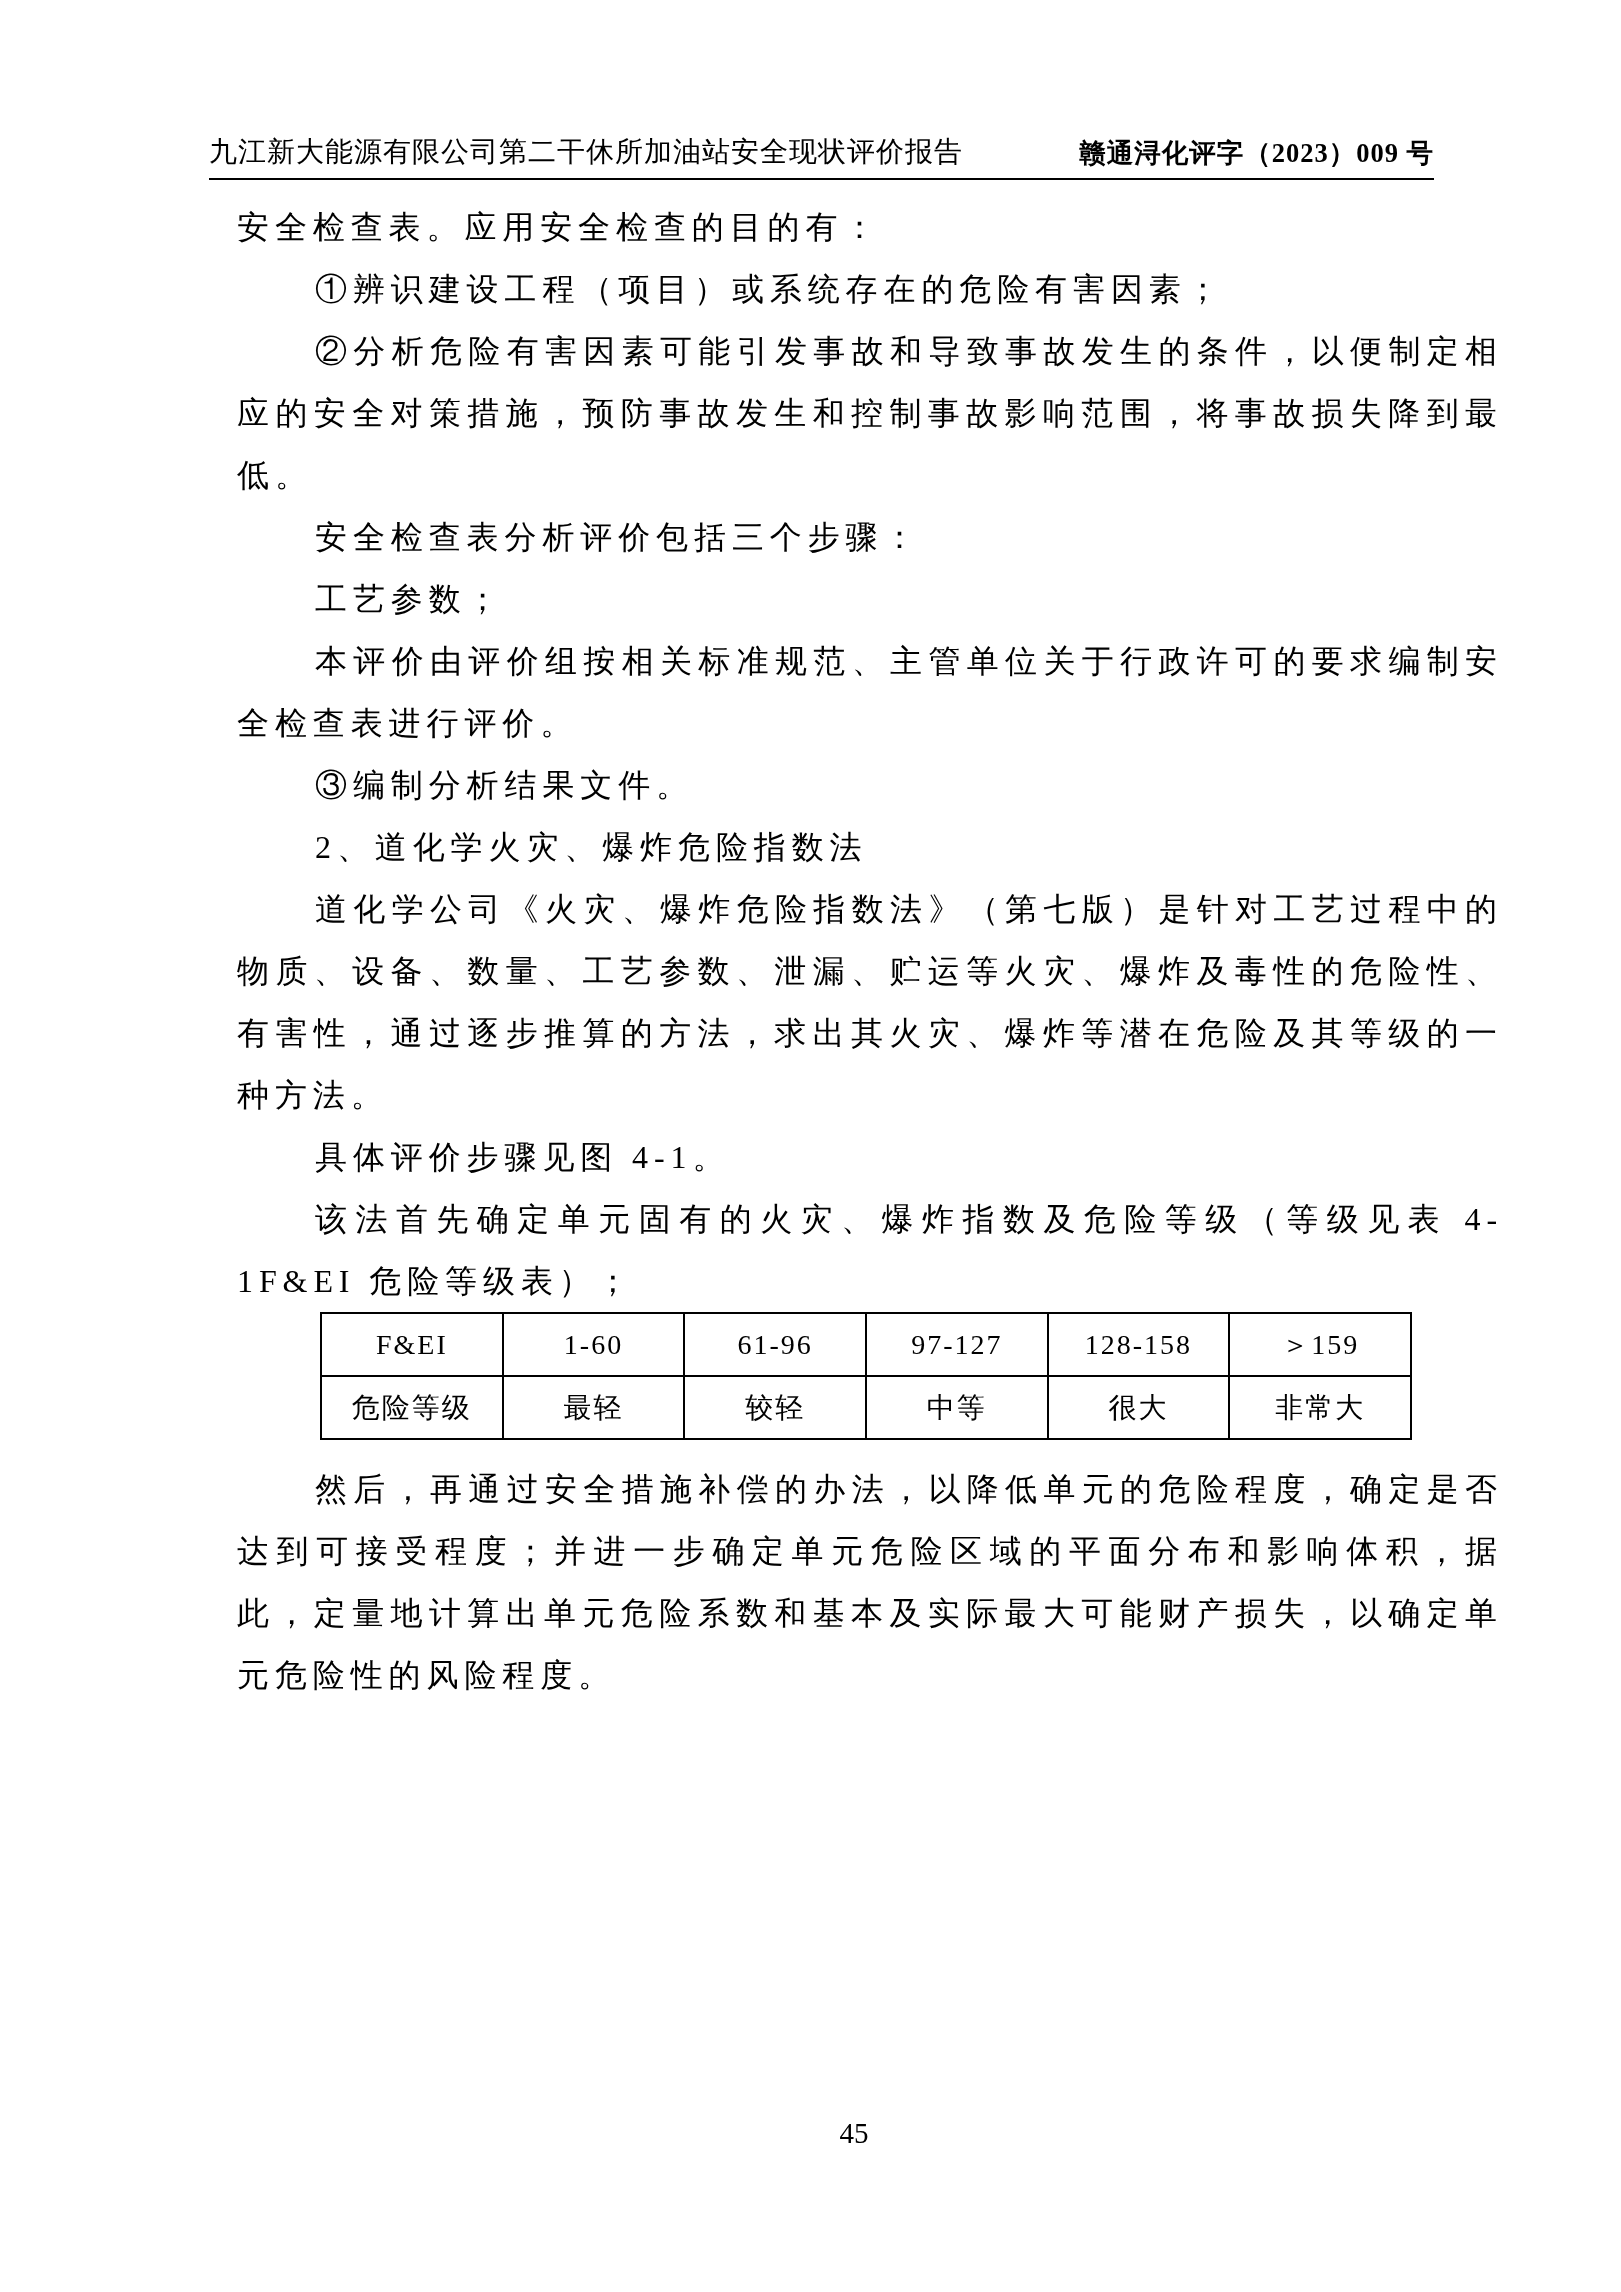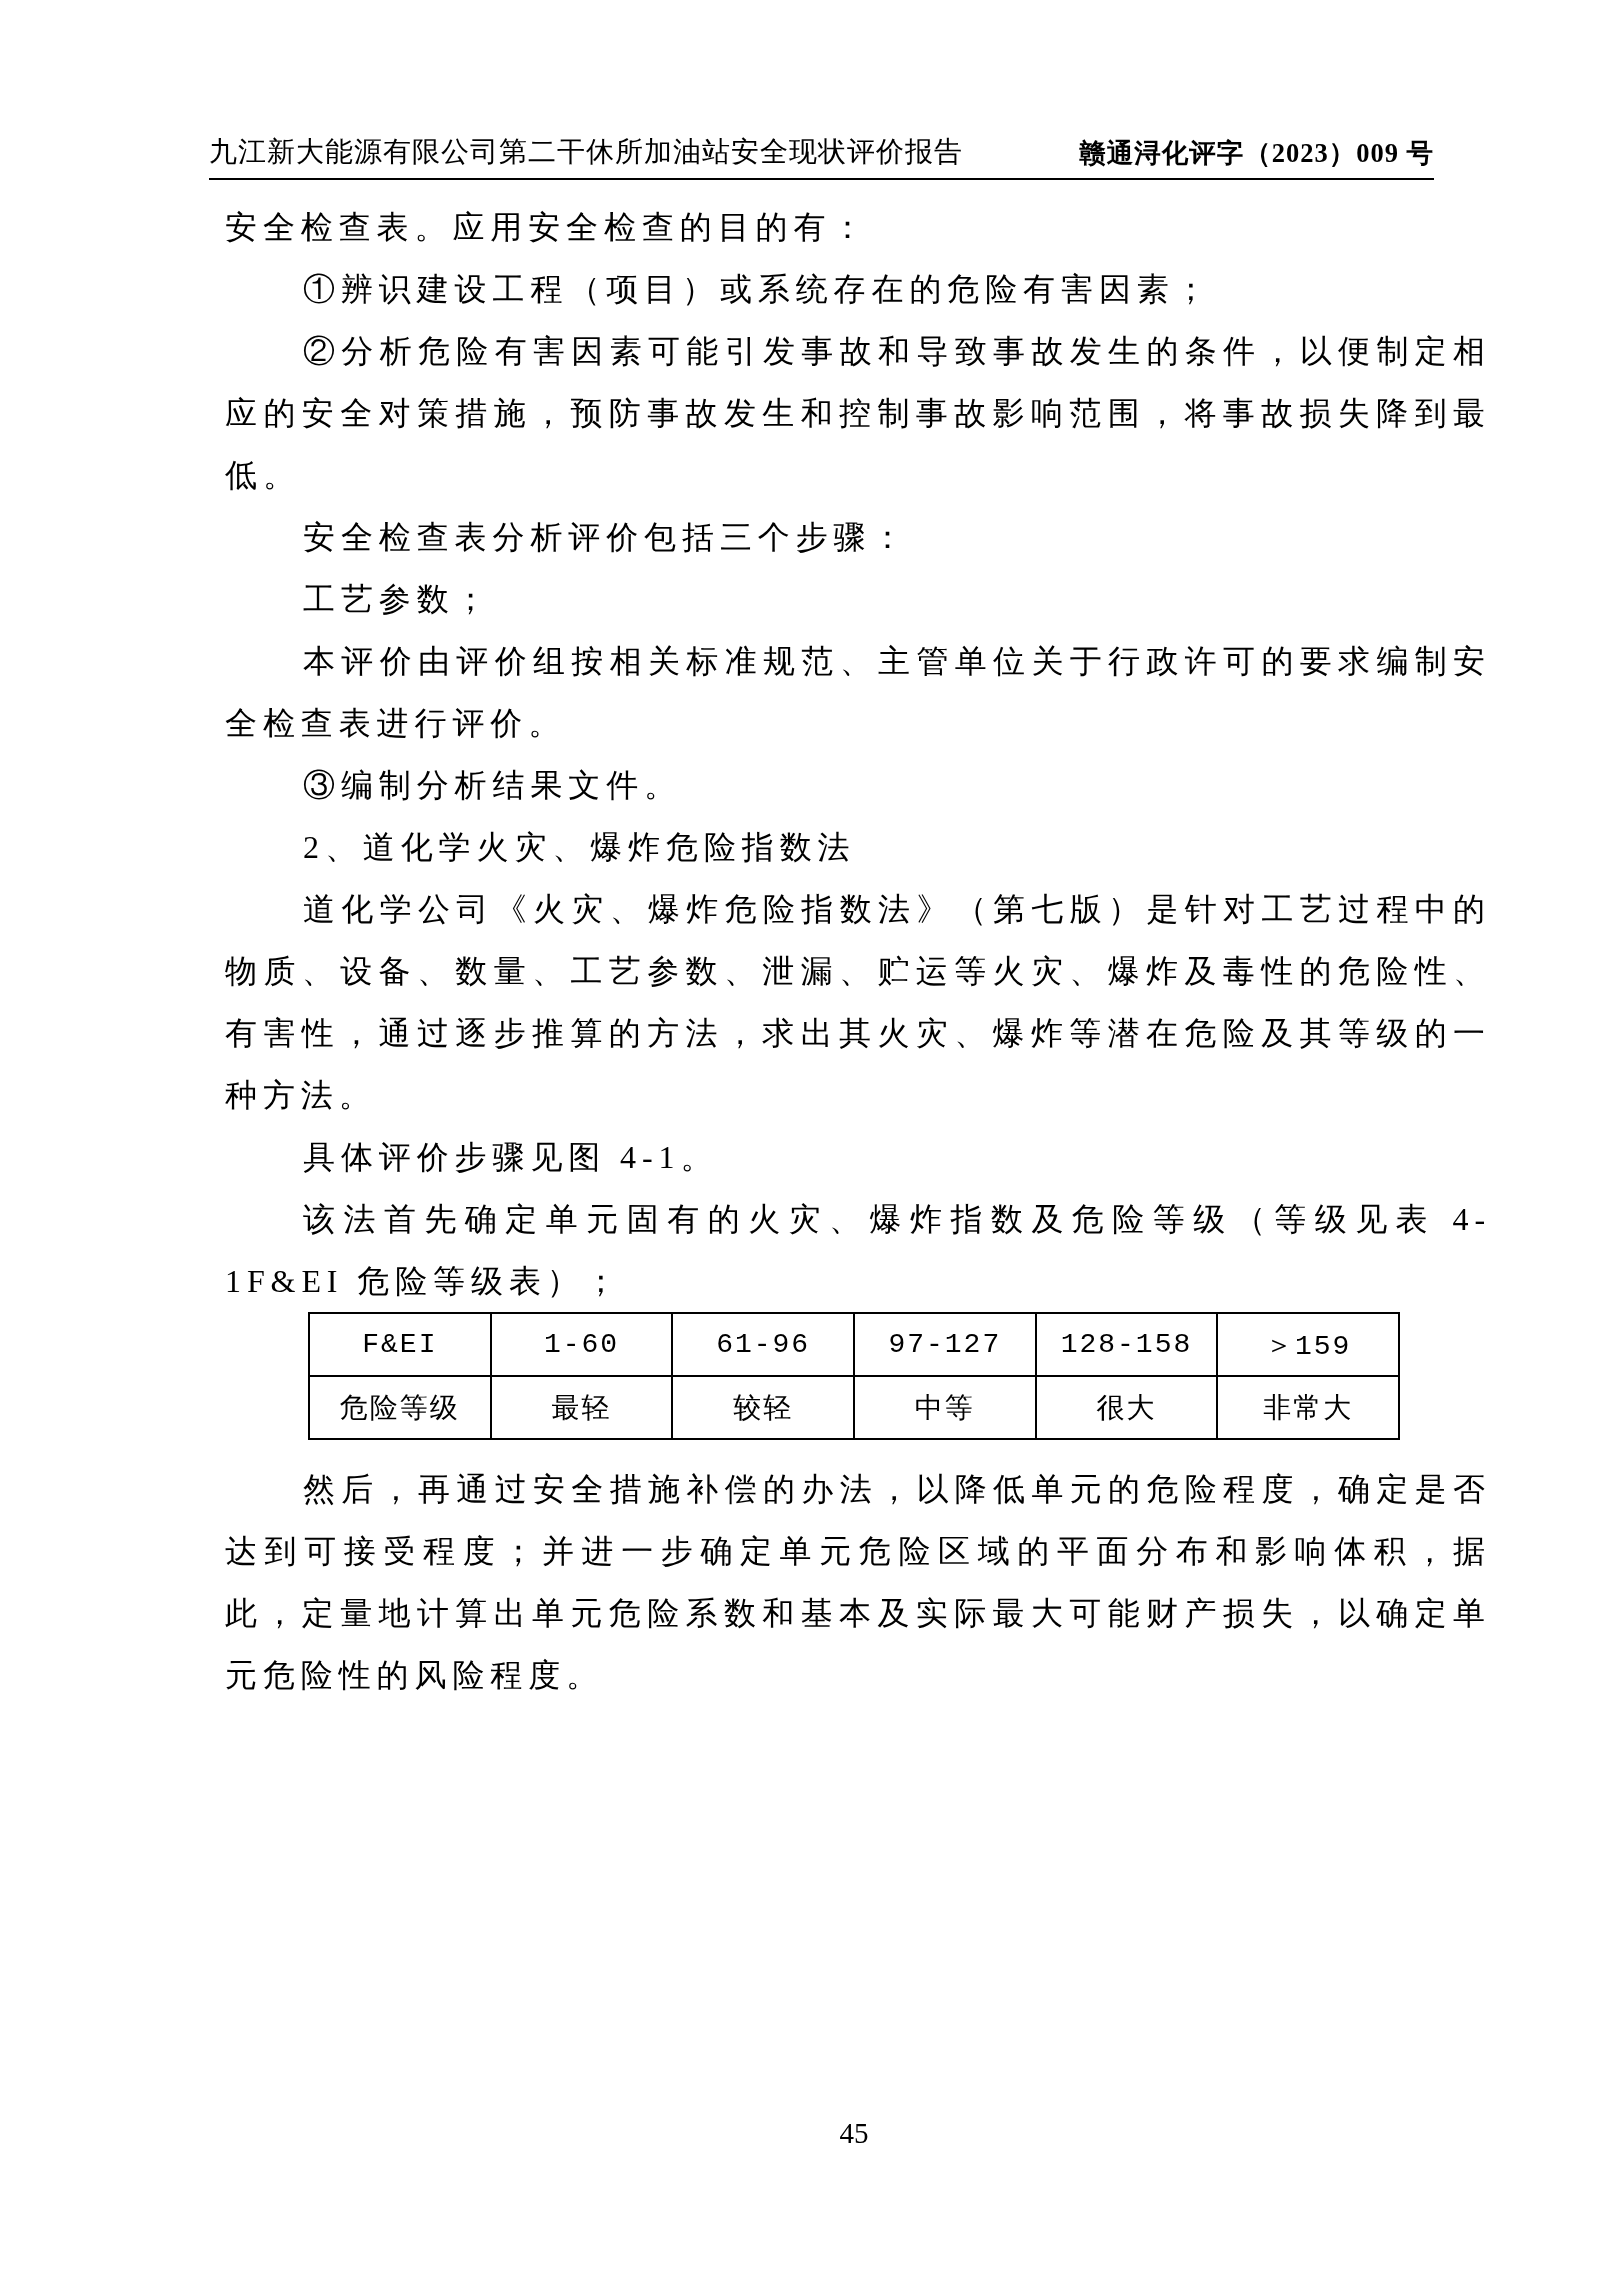--- a/index.html
+++ b/index.html
@@ -33,21 +33,21 @@
     white-space: nowrap;
   }
   .header-right {
     font-size: 26.5px;
     font-weight: bold;
     letter-spacing: 1px;
     white-space: nowrap;
   }
   .body-text {
     position: absolute;
-    left: 225px;
+    left: 237px;
     width: 1266px;
     top: 196px;
   }
   .body-text p {
     margin: 0;
     font-size: 32px;
     line-height: 62px;
     letter-spacing: 5.9px;
     text-align: justify;
     text-justify: inter-character;
@@ -69,21 +69,20 @@
     margin-left: 83px;
   }
   table.fei-table td {
     border: 2px solid #000000;
     height: 61px;
     text-align: center;
     vertical-align: middle;
     font-size: 28px;
     letter-spacing: 2px;
     padding: 0;
-    font-family: Liberation Mono, monospace;
   }
   .after-table {
     margin-top: 17.6px !important;
   }
   .footer-page-number {
     position: absolute;
     left: 221px;
     width: 1266px;
     top: 2117px;
     text-align: center;

